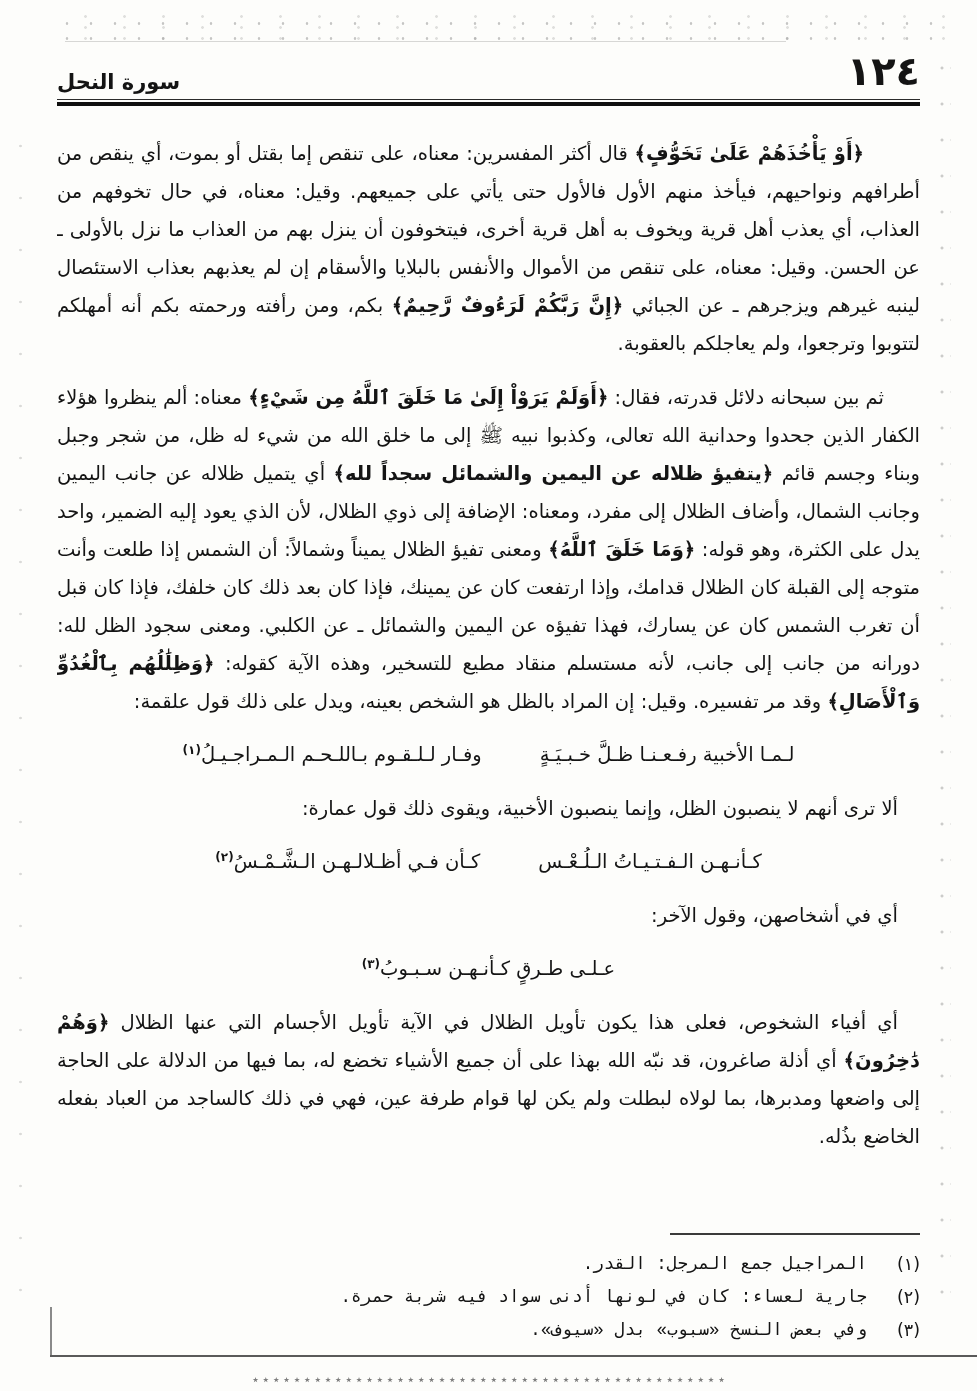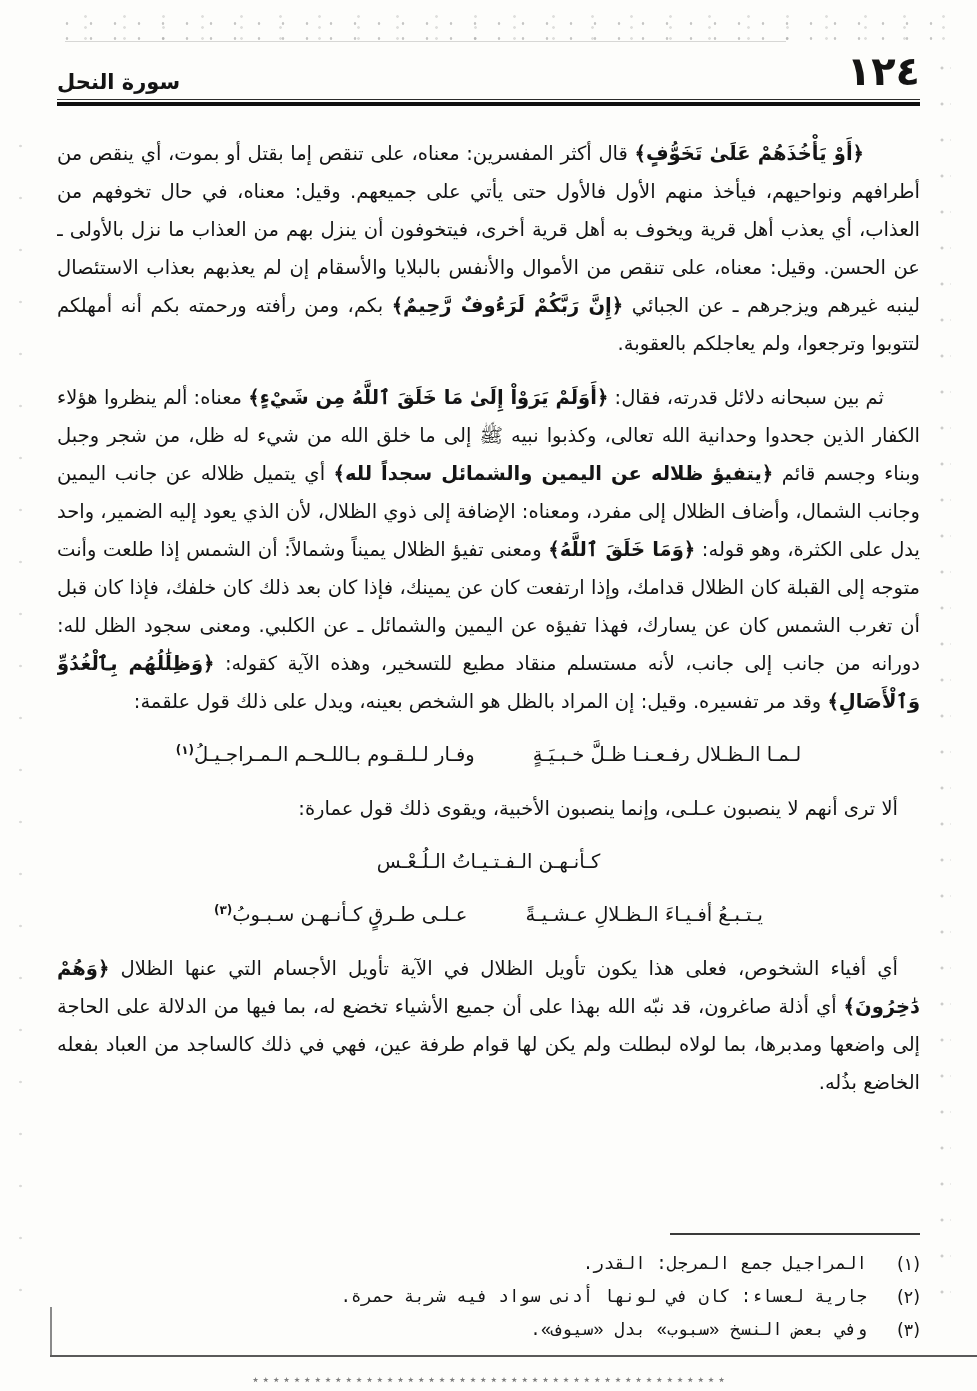--- a/index.html
+++ b/index.html
@@ -102,29 +102,30 @@
   <div class="header">
     <div class="page-number">١٢٤</div>
     <div class="surah-title">سورة النحل</div>
   </div>
   <div class="header-rule"></div>
 
   <div class="content" id="body-blocks">
       <p class="para ind-lg"><span class="quran">﴿أَوْ يَأْخُذَهُمْ عَلَىٰ تَخَوُّفٍ﴾</span><span class="plain"> قال أكثر المفسرين: معناه، على تنقص إما بقتل أو بموت، أي ينقص من أطرافهم ونواحيهم، فيأخذ منهم الأول فالأول حتى يأتي على جميعهم. وقيل: معناه، في حال تخوفهم من العذاب، أي يعذب أهل قرية ويخوف به أهل قرية أخرى، فيتخوفون أن ينزل بهم من العذاب ما نزل بالأولى ـ عن الحسن. وقيل: معناه، على تنقص من الأموال والأنفس بالبلايا والأسقام إن لم يعذبهم بعذاب الاستئصال لينبه غيرهم ويزجرهم ـ عن الجبائي </span><span class="quran">﴿إِنَّ رَبَّكُمْ لَرَءُوفٌ رَّحِيمٌ﴾</span><span class="plain"> بكم، ومن رأفته ورحمته بكم أنه أمهلكم لتتوبوا وترجعوا، ولم يعاجلكم بالعقوبة.</span></p>
       <p class="para ind-md"><span class="plain">ثم بين سبحانه دلائل قدرته، فقال: </span><span class="quran">﴿أَوَلَمْ يَرَوْاْ إِلَىٰ مَا خَلَقَ ٱللَّهُ مِن شَيْءٍ﴾</span><span class="plain"> معناه: ألم ينظروا هؤلاء الكفار الذين جحدوا وحدانية الله تعالى، وكذبوا نبيه ﷺ إلى ما خلق الله من شيء له ظل، من شجر وجبل وبناء وجسم قائم </span><span class="quran">﴿يتفيؤ ظلاله عن اليمين والشمائل سجداً لله﴾</span><span class="plain"> أي يتميل ظلاله عن جانب اليمين وجانب الشمال، وأضاف الظلال إلى مفرد، ومعناه: الإضافة إلى ذوي الظلال، لأن الذي يعود إليه الضمير، واحد يدل على الكثرة، وهو قوله: </span><span class="quran">﴿وَمَا خَلَقَ ٱللَّهُ﴾</span><span class="plain"> ومعنى تفيؤ الظلال يميناً وشمالاً: أن الشمس إذا طلعت وأنت متوجه إلى القبلة كان الظلال قدامك، وإذا ارتفعت كان عن يمينك، فإذا كان بعد ذلك كان خلفك، فإذا كان قبل أن تغرب الشمس كان عن يسارك، فهذا تفيؤه عن اليمين والشمائل ـ عن الكلبي. ومعنى سجود الظل لله: دورانه من جانب إلى جانب، لأنه مستسلم منقاد مطيع للتسخير، وهذه الآية كقوله: </span><span class="quran">﴿وَظِلَٰلُهُم بِٱلْغُدُوِّ وَٱلْأَصَالِ﴾</span><span class="plain"> وقد مر تفسيره. وقيل: إن المراد بالظل هو الشخص بعينه، ويدل على ذلك قول علقمة:</span></p>
       <div class="verse">
-        <span class="hemistich">لـمـا الـظـلال رفـعـنـا ظـلَّ خـبـيَـةٍ</span>
+        <span class="hemistich">لـمـا الأخبية رفـعـنـا ظـلَّ خـبـيَـةٍ</span>
         <span class="hemistich">وفـار لـلـقـوم بـاللـحـم الـمـراجـيـلُ<sup class="fn-marker">(١)</sup></span>
       </div>
-      <p class="para ind-sm"><span class="plain">ألا ترى أنهم لا ينصبون عـلـى، وإنما ينصبون الأخبية، ويقوى ذلك قول عمارة:</span></p>
+      <p class="para ind-sm"><span class="plain">ألا ترى أنهم لا ينصبون الظل، وإنما ينصبون الأخبية، ويقوى ذلك قول عمارة:</span></p>
       <div class="verse">
         <span class="hemistich">كـأنـهـن الـفـتـيـاتُ الـلُـعْـس</span>
+        <span class="hemistich">كـأن فـي أظـلالـهـن الـشَّـمْـسُ<sup class="fn-marker">(٢)</sup></span>
       </div>
+      <p class="para ind-sm"><span class="plain">أي في أشخاصهن، وقول الآخر:</span></p>
       <div class="verse">
-        <span class="hemistich">يـتـبـعُ أفـيـاءَ الـظـلالِ عـشـيـةً</span>
         <span class="hemistich">عـلـى طـرقٍ كـأنـهـن سـبـوبُ<sup class="fn-marker">(٣)</sup></span>
       </div>
       <p class="para ind-sm"><span class="plain">أي أفياء الشخوص، فعلى هذا يكون تأويل الظلال في الآية تأويل الأجسام التي عنها الظلال </span><span class="quran">﴿وَهُمْ دَٰخِرُونَ﴾</span><span class="plain"> أي أذلة صاغرون، قد نبّه الله بهذا على أن جميع الأشياء تخضع له، بما فيها من الدلالة على الحاجة إلى واضعها ومدبرها، بما لولاه لبطلت ولم يكن لها قوام طرفة عين، فهي في ذلك كالساجد من العباد بفعله الخاضع بذُله.</span></p>
     </div>
 
   <div class="footnotes" id="footnotes">
     <div class="fn-sep"></div>
   <div class="fn-row">
         <span class="fn-num">(١)</span>
         <span class="fn-text">المراجيل جمع المرجل: القدر.</span>

